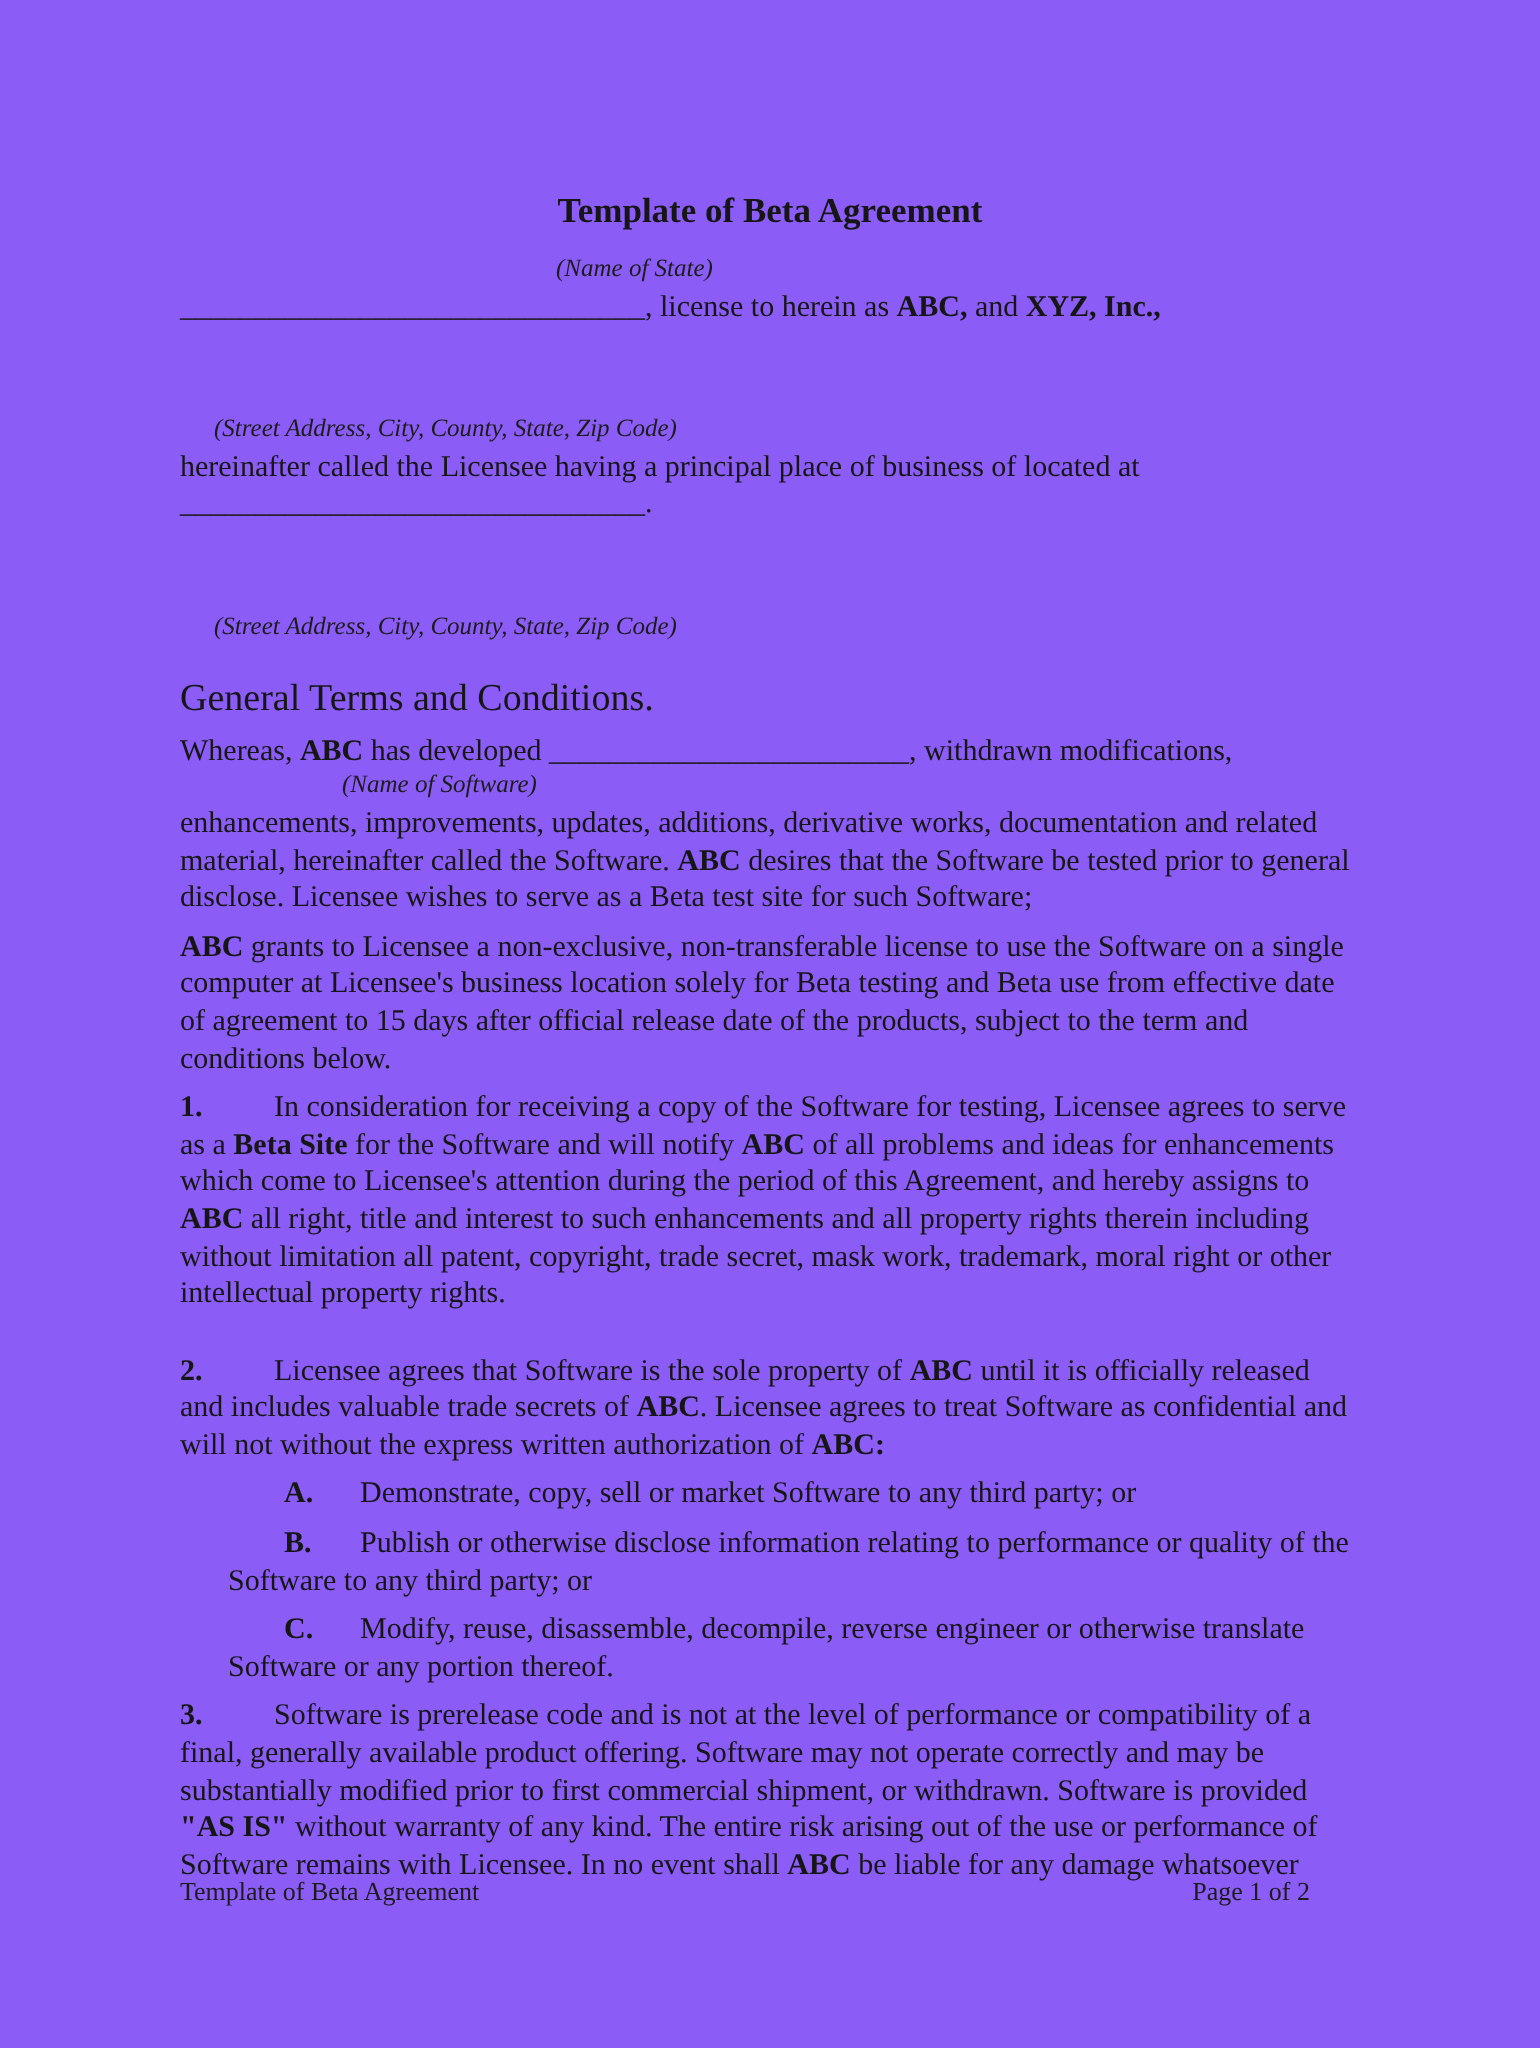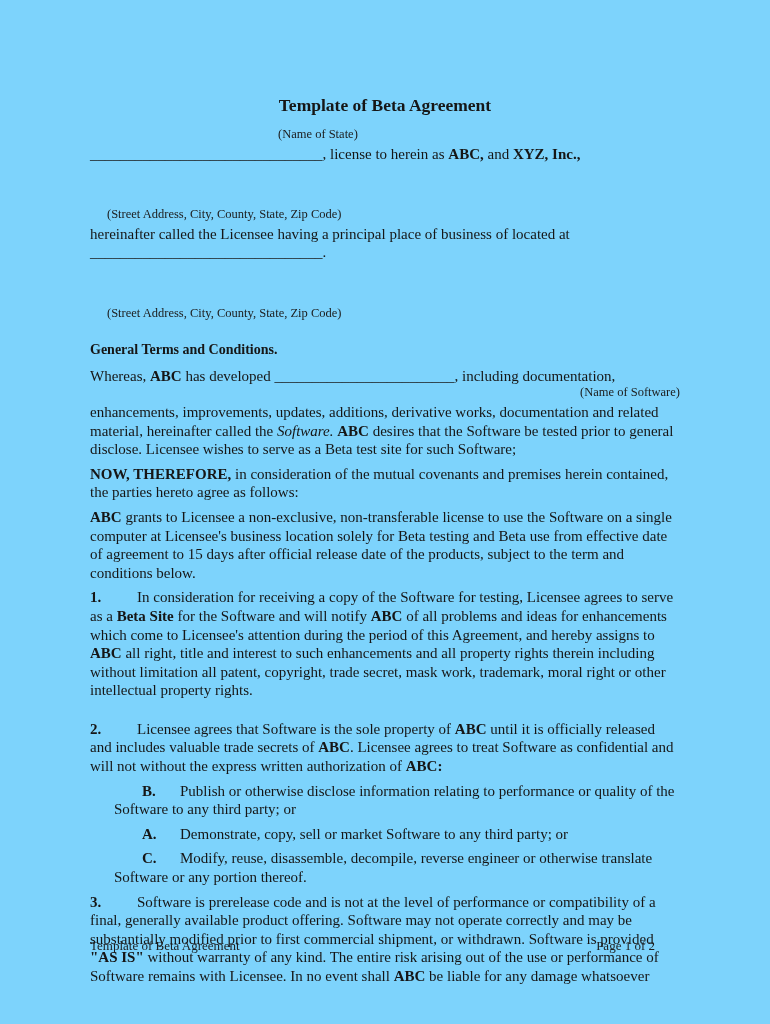--- a/index.html
+++ b/index.html
@@ -1,45 +1,45 @@
 <!DOCTYPE html>
 <html><head>
 <meta charset="utf-8">
 <style>
   html,body{margin:0;padding:0;background:#ffffff;}
   .page{
     position:relative;
     width:770px;height:1024px;
-    background:#7dd3fc;
+    background:#8b5cf6;
     box-sizing:border-box;
     padding:93px 90px 0 90px;
     font-family:"Liberation Serif", serif;
     color:#161616;
     font-size:15px;
     line-height:18.6px;
     overflow:hidden;
   }
   .title{
     font-size:17.5px;line-height:24px;font-weight:bold;
     text-align:center;margin:0 0 10px 0;
   }
   .para{margin:0 0 6px 0;}
   .mb0{margin-bottom:0;}
   .mb4{margin-bottom:20px;}
-  .heading{font-size:14px;line-height:18.6px;font-weight:bold;margin:0 0 7px 0;}
+  .heading{font-size:19px;line-height:18.6px;font-weight:normal;margin:0 0 7px 0;}
   .label-line{
-    font-size:12.5px;line-height:15.5px;
+    font-size:12.5px;line-height:15.5px;font-style:italic;
     margin:0 0 2px 0;color:#1c1c1c;
   }
   .indent-state{margin-left:188px;}
   .indent-addr{margin-left:17px;margin-top:44px;}
-  .indent-sw{margin-left:109px;text-align:right;}
+  .indent-sw{margin-left:81px;}
   .gap-after{margin-bottom:20px;}
   .b{font-weight:bold;}
-  .i{font-style:italic;}
+  .i{}
   .blank{white-space:nowrap;}
   .num{display:inline-block;width:47px;}
   .sub{margin-left:24px;text-indent:14px;}
   .sub .num{width:52px;}
   .footer{
     position:absolute;top:938px;left:90px;right:115px;
     display:flex;justify-content:space-between;
     font-size:13px;line-height:16px;color:#1c1c1c;
   }
 </style>
@@ -54,36 +54,35 @@
 
   <p class="para mb0"><span class="blank">_______________________________</span><span>, license to herein as </span><span class="b">ABC,</span><span> and </span><span class="b">XYZ, Inc.,</span></p>
   <div class="label-line indent-addr">(Street Address, City, County, State, Zip Code)</div>
 
   <p class="para mb0"><span>hereinafter called the Licensee having a principal place of business of located at</span></p>
   <p class="para mb0"><span class="blank">_______________________________</span><span>.</span></p>
   <div class="label-line indent-addr gap-after">(Street Address, City, County, State, Zip Code)</div>
 
   <h2 class="heading">General Terms and Conditions.</h2>
 
-  <p class="para mb0"><span>Whereas, </span><span class="b">ABC</span><span> has developed </span><span class="blank">________________________</span><span>, including documentation,</span></p>
+  <p class="para mb0"><span>Whereas, </span><span class="b">ABC</span><span> has developed </span><span class="blank">________________________</span><span>, withdrawn modifications,</span></p>
   <div class="label-line indent-sw">(Name of Software)</div>
 
   <p class="para"><span>enhancements, improvements, updates, additions, derivative works, documentation and related material, hereinafter called the </span><span class="i">Software.</span><span> </span><span class="b">ABC</span><span> desires that the Software be tested prior to general disclose. Licensee wishes to serve as a Beta test site for such Software;</span></p>
 
-  <p class="para"><span class="b">NOW, THEREFORE,</span><span> in consideration of the mutual covenants and premises herein contained, the parties hereto agree as follows:</span></p>
 
   <p class="para"><span class="b">ABC</span><span> grants to Licensee a non-exclusive, non-transferable license to use the Software on a single computer at Licensee's business location solely for Beta testing and Beta use from effective date of agreement to 15 days after official release date of the products, subject to the term and conditions below.</span></p>
 
   <p class="para mb4"><span class="num b">1.</span><span><span>In consideration for receiving a copy of the Software for testing, Licensee agrees to serve as a </span><span class="b">Beta Site</span><span> for the Software and will notify </span><span class="b">ABC</span><span> of all problems and ideas for enhancements which come to Licensee's attention during the period of this Agreement, and hereby assigns to </span><span class="b">ABC</span><span> all right, title and interest to such enhancements and all property rights therein including without limitation all patent, copyright, trade secret, mask work, trademark, moral right or other intellectual property rights.</span></span></p>
 
   <p class="para"><span class="num b">2.</span><span><span>Licensee agrees that Software is the sole property of </span><span class="b">ABC</span><span> until it is officially released and includes valuable trade secrets of </span><span class="b">ABC</span><span>. Licensee agrees to treat Software as confidential and will not without the express written authorization of </span><span class="b">ABC:</span></span></p>
 
+  <p class="para sub"><span class="num b">A.</span><span><span>Demonstrate, copy, sell or market Software to any third party; or</span></span></p>
+
   <p class="para sub"><span class="num b">B.</span><span><span>Publish or otherwise disclose information relating to performance or quality of the Software to any third party; or</span></span></p>
-
-  <p class="para sub"><span class="num b">A.</span><span><span>Demonstrate, copy, sell or market Software to any third party; or</span></span></p>
 
   <p class="para sub"><span class="num b">C.</span><span><span>Modify, reuse, disassemble, decompile, reverse engineer or otherwise translate Software or any portion thereof.</span></span></p>
 
   <p class="para"><span class="num b">3.</span><span><span>Software is prerelease code and is not at the level of performance or compatibility of a final, generally available product offering. Software may not operate correctly and may be substantially modified prior to first commercial shipment, or withdrawn. Software is provided </span><span class="b">"AS IS"</span><span> without warranty of any kind. The entire risk arising out of the use or performance of Software remains with Licensee. In no event shall </span><span class="b">ABC</span><span> be liable for any damage whatsoever</span></span></p>
 
   <div class="footer">
     <span>Template of Beta Agreement</span>
     <span>Page 1 of 2</span>
   </div>
 

